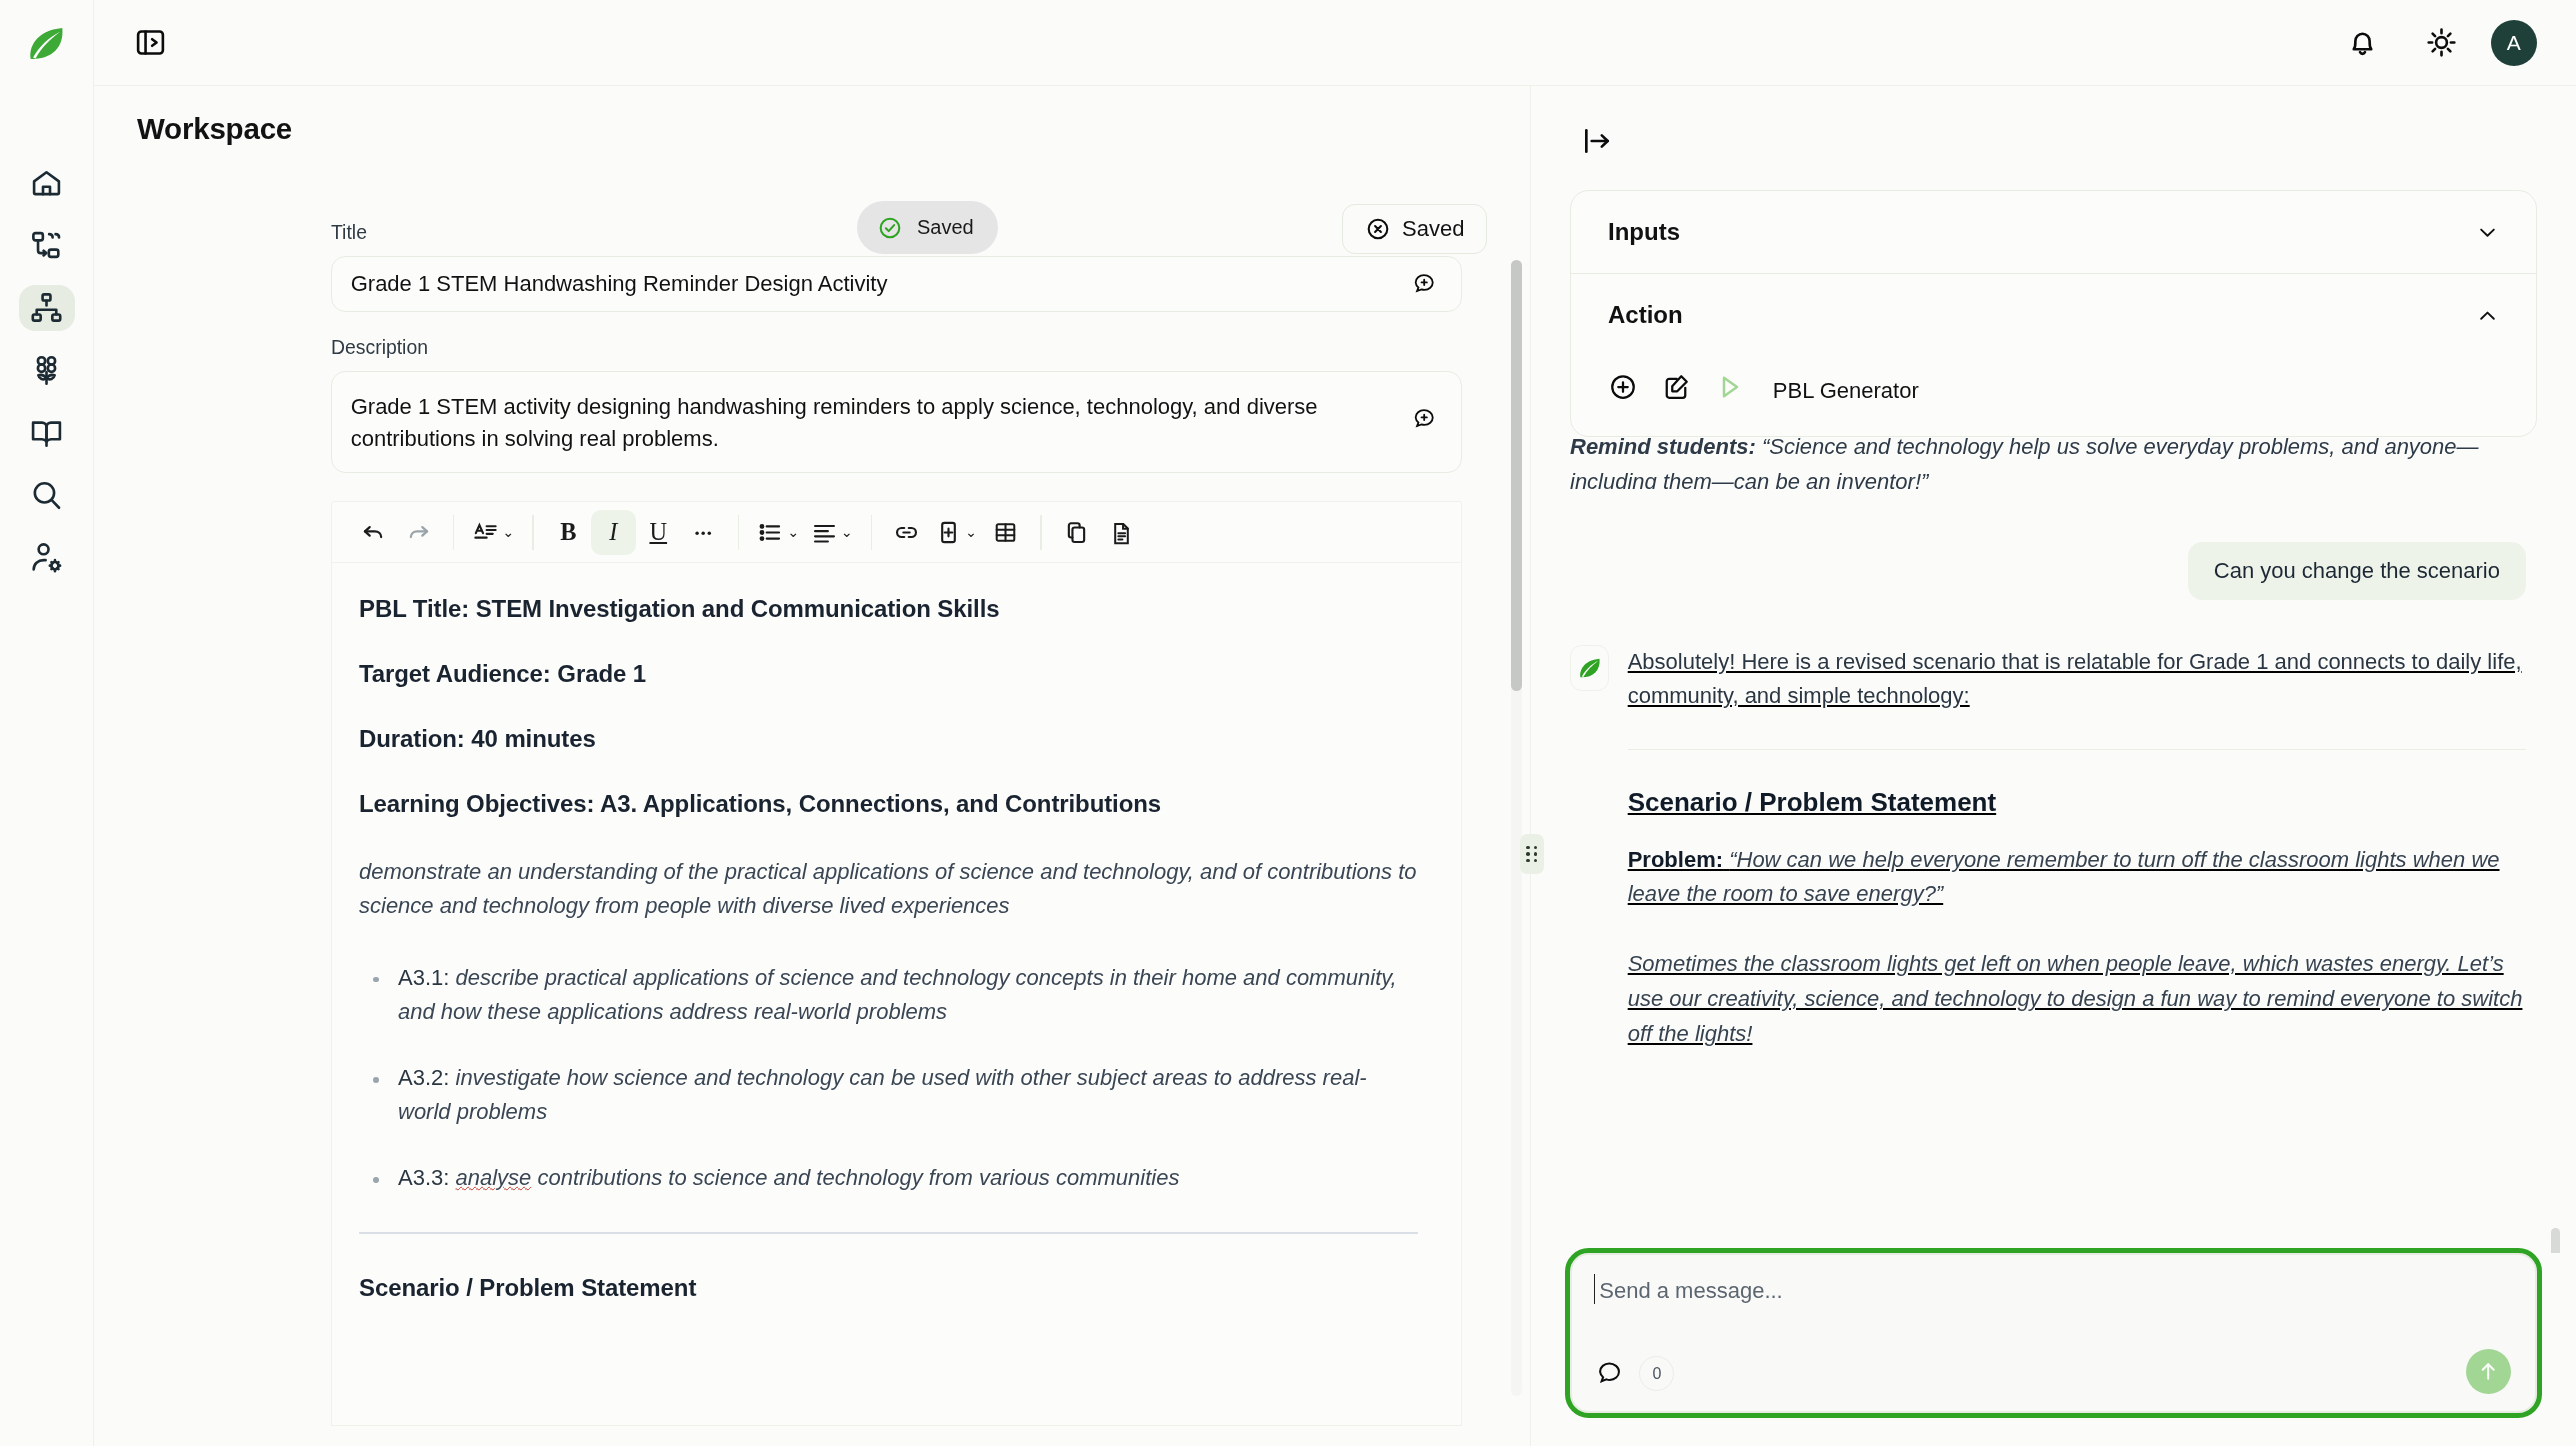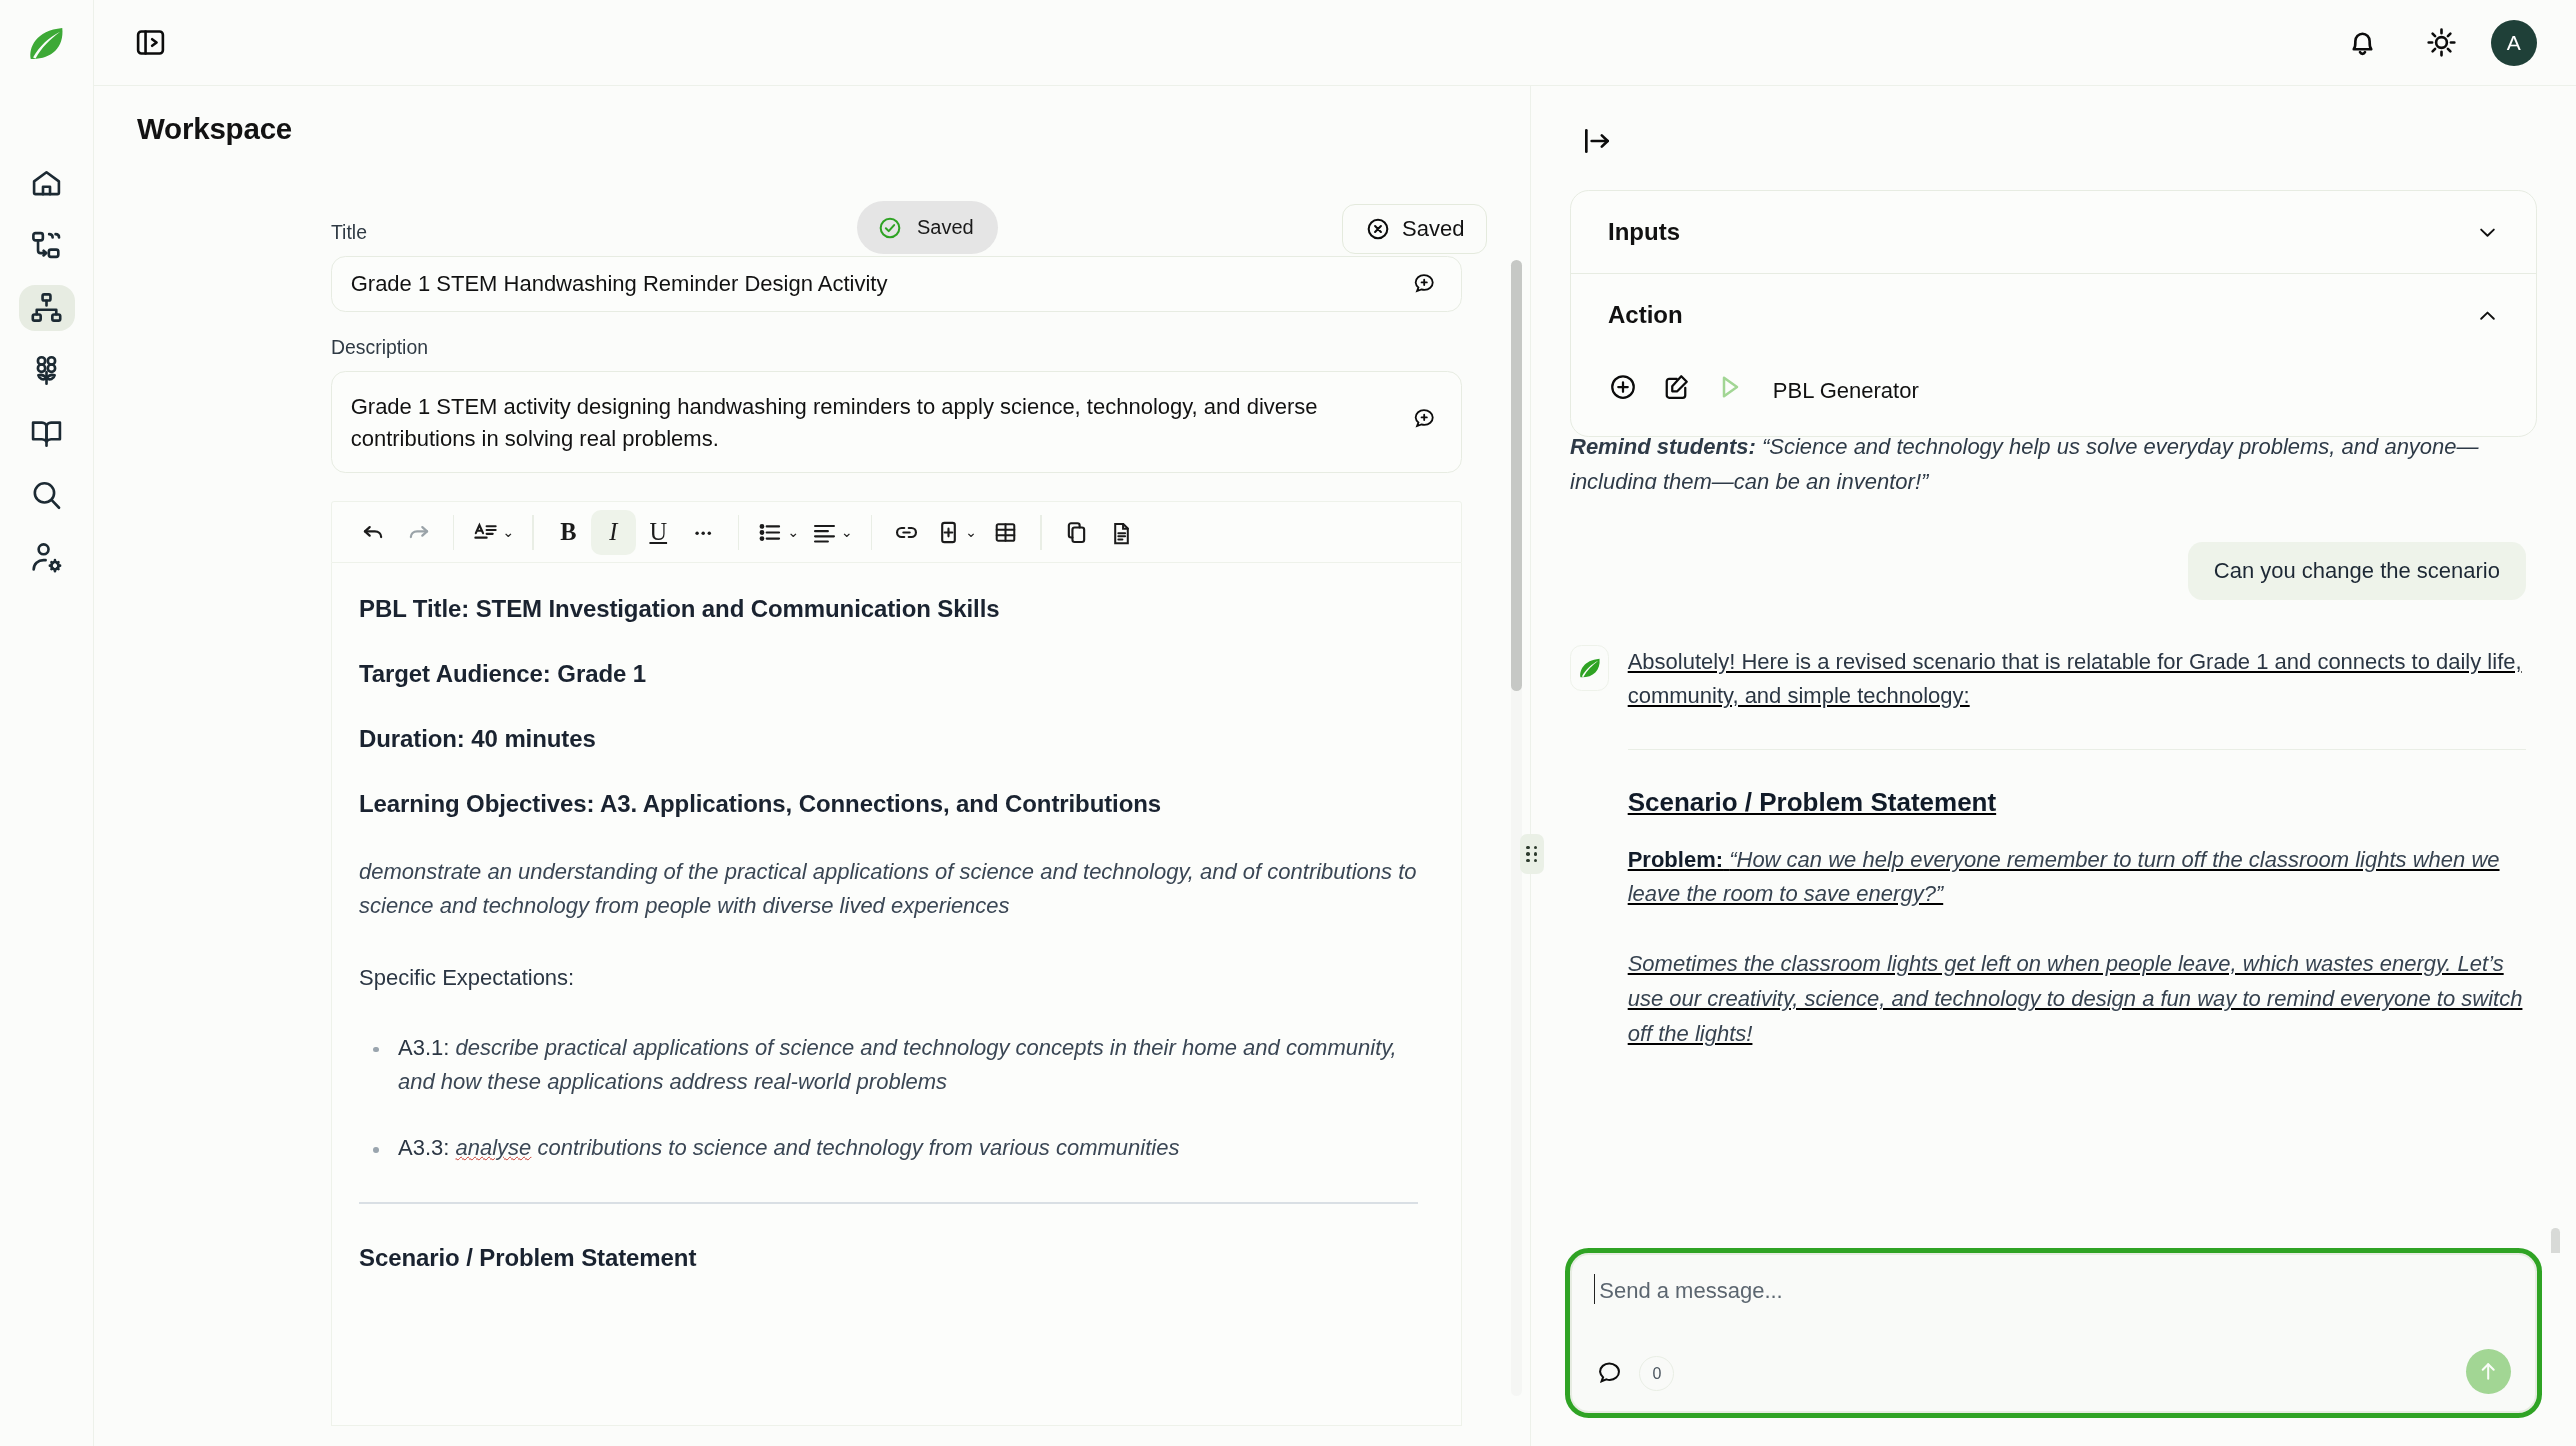--- a/index.html
+++ b/index.html
@@ -467,25 +467,23 @@
             <div class="blk">
                 <h3>Duration: 40 minutes</h3>
               </div>
             <div class="blk">
                 <h3>Learning Objectives: A3. Applications, Connections, and Contributions</h3>
               </div>
             <div class="blk">
                 <div class="ital">demonstrate an understanding of the practical applications of science and technology, and of contributions to science and technology from people with diverse lived experiences</div>
               </div>
             <div class="blk">
-                <div class="plain">Specific Expectations:</div>
-              </div>
-            <div class="blk">
               <ul>
                 <li><span>A3.1:</span> <i>describe practical applications of science and technology concepts in their home and community, and how these applications address real-world problems</i></li>
+                <li><span>A3.2:</span> <i>investigate how science and technology can be used with other subject areas to address real-world problems</i></li>
                 <li><span>A3.3:</span> <i><span class="spell">analyse</span> <span>contributions to science and technology from various communities</span></i></li>
               </ul>
             </div>
             <hr>
             <div class="blk">
                 <h3>Scenario / Problem Statement</h3>
               </div>
           </div>
 
         </div>

